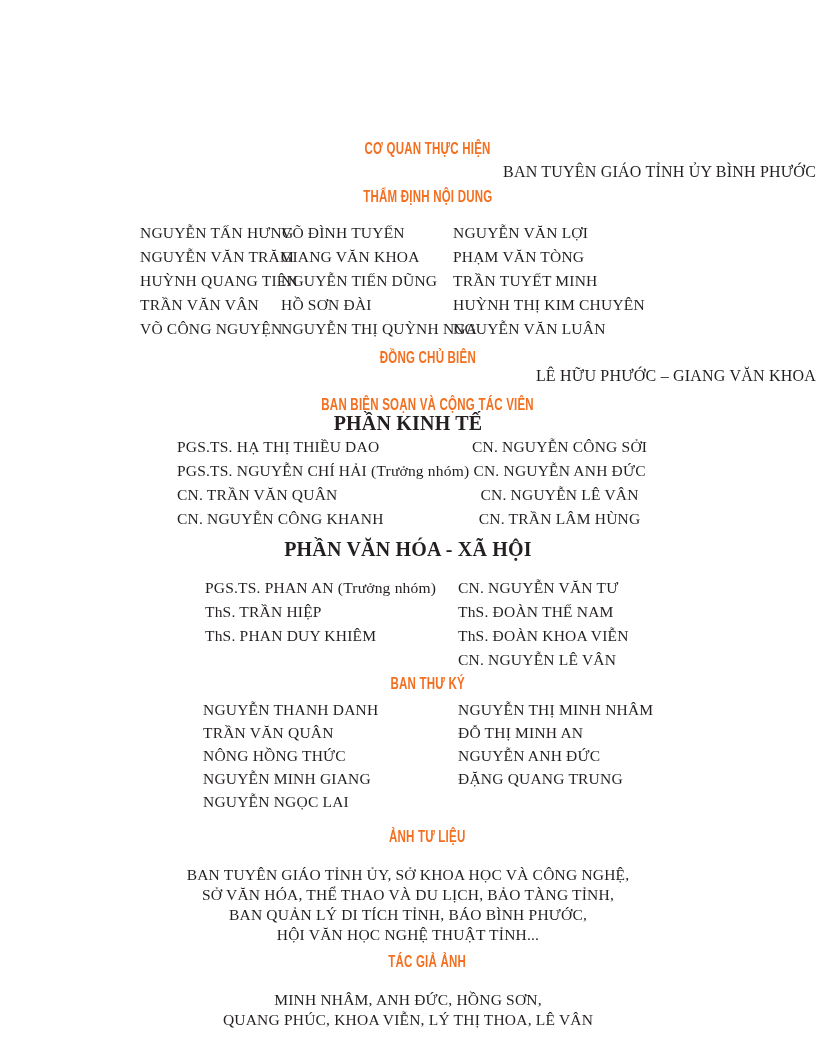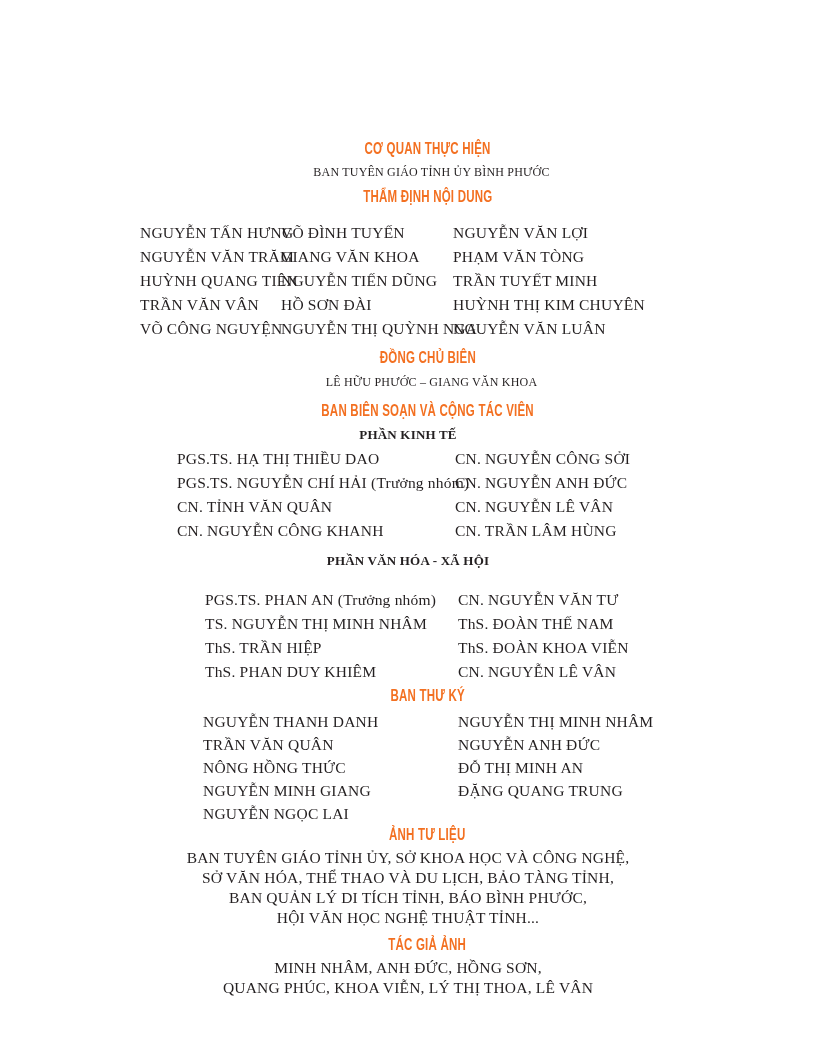--- a/index.html
+++ b/index.html
@@ -26,66 +26,66 @@
     transform: scaleX(0.72);
     transform-origin: center;
     white-space: nowrap;
     letter-spacing: 0.3px;
   }
 
   
   .h-serif {
     text-align: center;
     font-weight: 700;
-    font-size: 13px;
+    font-size: 20px;
     line-height: 18px;
     letter-spacing: 0.2px;
   }
 
   .line-center {
-    text-align: center;
-    font-size: 12px;
+    text-align: right;
+    font-size: 16px;
     line-height: 18px;
     letter-spacing: 0.2px;
     padding-left: 47px;
   }
 
   .cols { position: relative; }
   .col { position: absolute; top: 0; }
   .name { line-height: 24px; font-size: 15.5px; white-space: nowrap; letter-spacing: 0.2px; }
   .name-sm { line-height: 23px; }
 
   .small-lines { text-align: center; font-size: 15.5px; line-height: 20px; letter-spacing: 0.2px; }
 
   
   .reviewers { height: 120px; margin-top: 16px; }
   .rev-c1 { left: 140px; }
   .rev-c2 { left: 281px; }
   .rev-c3 { left: 453px; }
 
   .economy-cols  { height: 96px; margin-top: 3px; }
   .eco-l { left: 177px; }
-  .eco-r { left: 455px; }
+  .eco-r { left: 472px; text-align: center; }
 
   .culture-cols  { height: 96px; margin-top: 18px; }
   .cul-l { left: 205px; }
   .cul-r { left: 458px; }
 
   .secretariat-cols { height: 115px; margin-top: 6px; }
   .sec-l { left: 203px; }
   .sec-r { left: 458px; }
 
   .mt6  { margin-top: 6px; }
-  .mt7  { margin-top: 7px; }
+  .mt7  { margin-top: 1px; }
   .mt8  { margin-top: 8px; }
   .mt12 { margin-top: 12px; }
   .mt9  { margin-top: 9px; }
   .mt4  { margin-top: 4px; }
-  .mt3  { margin-top: 2px; }
-  .mt5  { margin-top: 5px; }
+  .mt3  { margin-top: 16px; }
+  .mt5  { margin-top: 20px; }
 </style>
 </head>
 <body>
 
 <div class="page">
   <div class="content">
 
     <div class="h-orange">
       <span>CƠ QUAN THỰC HIỆN</span>
     </div>
@@ -125,36 +125,35 @@
 
     <div class="h-orange mt12">
       <span>BAN BIÊN SOẠN VÀ CỘNG TÁC VIÊN</span>
     </div>
 
     <div class="h-serif mt7">PHẦN KINH TẾ</div>
     <div class="cols economy-cols">
       <div class="col eco-l">
         <div class="name">PGS.TS. HẠ THỊ THIỀU DAO</div>
         <div class="name">PGS.TS. NGUYỄN CHÍ HẢI (Trưởng nhóm)</div>
-        <div class="name">CN. TỈNH VĂN QUÂN</div>
+        <div class="name">CN. TRẦN VĂN QUÂN</div>
         <div class="name">CN. NGUYỄN CÔNG KHANH</div>
       </div>
       <div class="col eco-r">
         <div class="name">CN. NGUYỄN CÔNG SỞI</div>
         <div class="name">CN. NGUYỄN ANH ĐỨC</div>
         <div class="name">CN. NGUYỄN LÊ VÂN</div>
         <div class="name">CN. TRẦN LÂM HÙNG</div>
       </div>
     </div>
 
     <div class="h-serif mt9">PHẦN VĂN HÓA - XÃ HỘI</div>
     <div class="cols culture-cols">
       <div class="col cul-l">
         <div class="name">PGS.TS. PHAN AN (Trưởng nhóm)</div>
-        <div class="name">TS. NGUYỄN THỊ MINH NHÂM</div>
         <div class="name">ThS. TRẦN HIỆP</div>
         <div class="name">ThS. PHAN DUY KHIÊM</div>
       </div>
       <div class="col cul-r">
         <div class="name">CN. NGUYỄN VĂN TƯ</div>
         <div class="name">ThS. ĐOÀN THẾ NAM</div>
         <div class="name">ThS. ĐOÀN KHOA VIỄN</div>
         <div class="name">CN. NGUYỄN LÊ VÂN</div>
       </div>
     </div>
@@ -165,22 +164,22 @@
     <div class="cols secretariat-cols">
       <div class="col sec-l">
         <div class="name name-sm">NGUYỄN THANH DANH</div>
         <div class="name name-sm">TRẦN VĂN QUÂN</div>
         <div class="name name-sm">NÔNG HỒNG THỨC</div>
         <div class="name name-sm">NGUYỄN MINH GIANG</div>
         <div class="name name-sm">NGUYỄN NGỌC LAI</div>
       </div>
       <div class="col sec-r">
         <div class="name name-sm">NGUYỄN THỊ MINH NHÂM</div>
+        <div class="name name-sm">ĐỖ THỊ MINH AN</div>
         <div class="name name-sm">NGUYỄN ANH ĐỨC</div>
-        <div class="name name-sm">ĐỖ THỊ MINH AN</div>
         <div class="name name-sm">ĐẶNG QUANG TRUNG</div>
       </div>
     </div>
 
     <div class="h-orange mt3">
       <span>ẢNH TƯ LIỆU</span>
     </div>
     <div class="small-lines mt5">
       <div>BAN TUYÊN GIÁO TỈNH ỦY, SỞ KHOA HỌC VÀ CÔNG NGHỆ,</div>
       <div>SỞ VĂN HÓA, THỂ THAO VÀ DU LỊCH, BẢO TÀNG TỈNH,</div>

